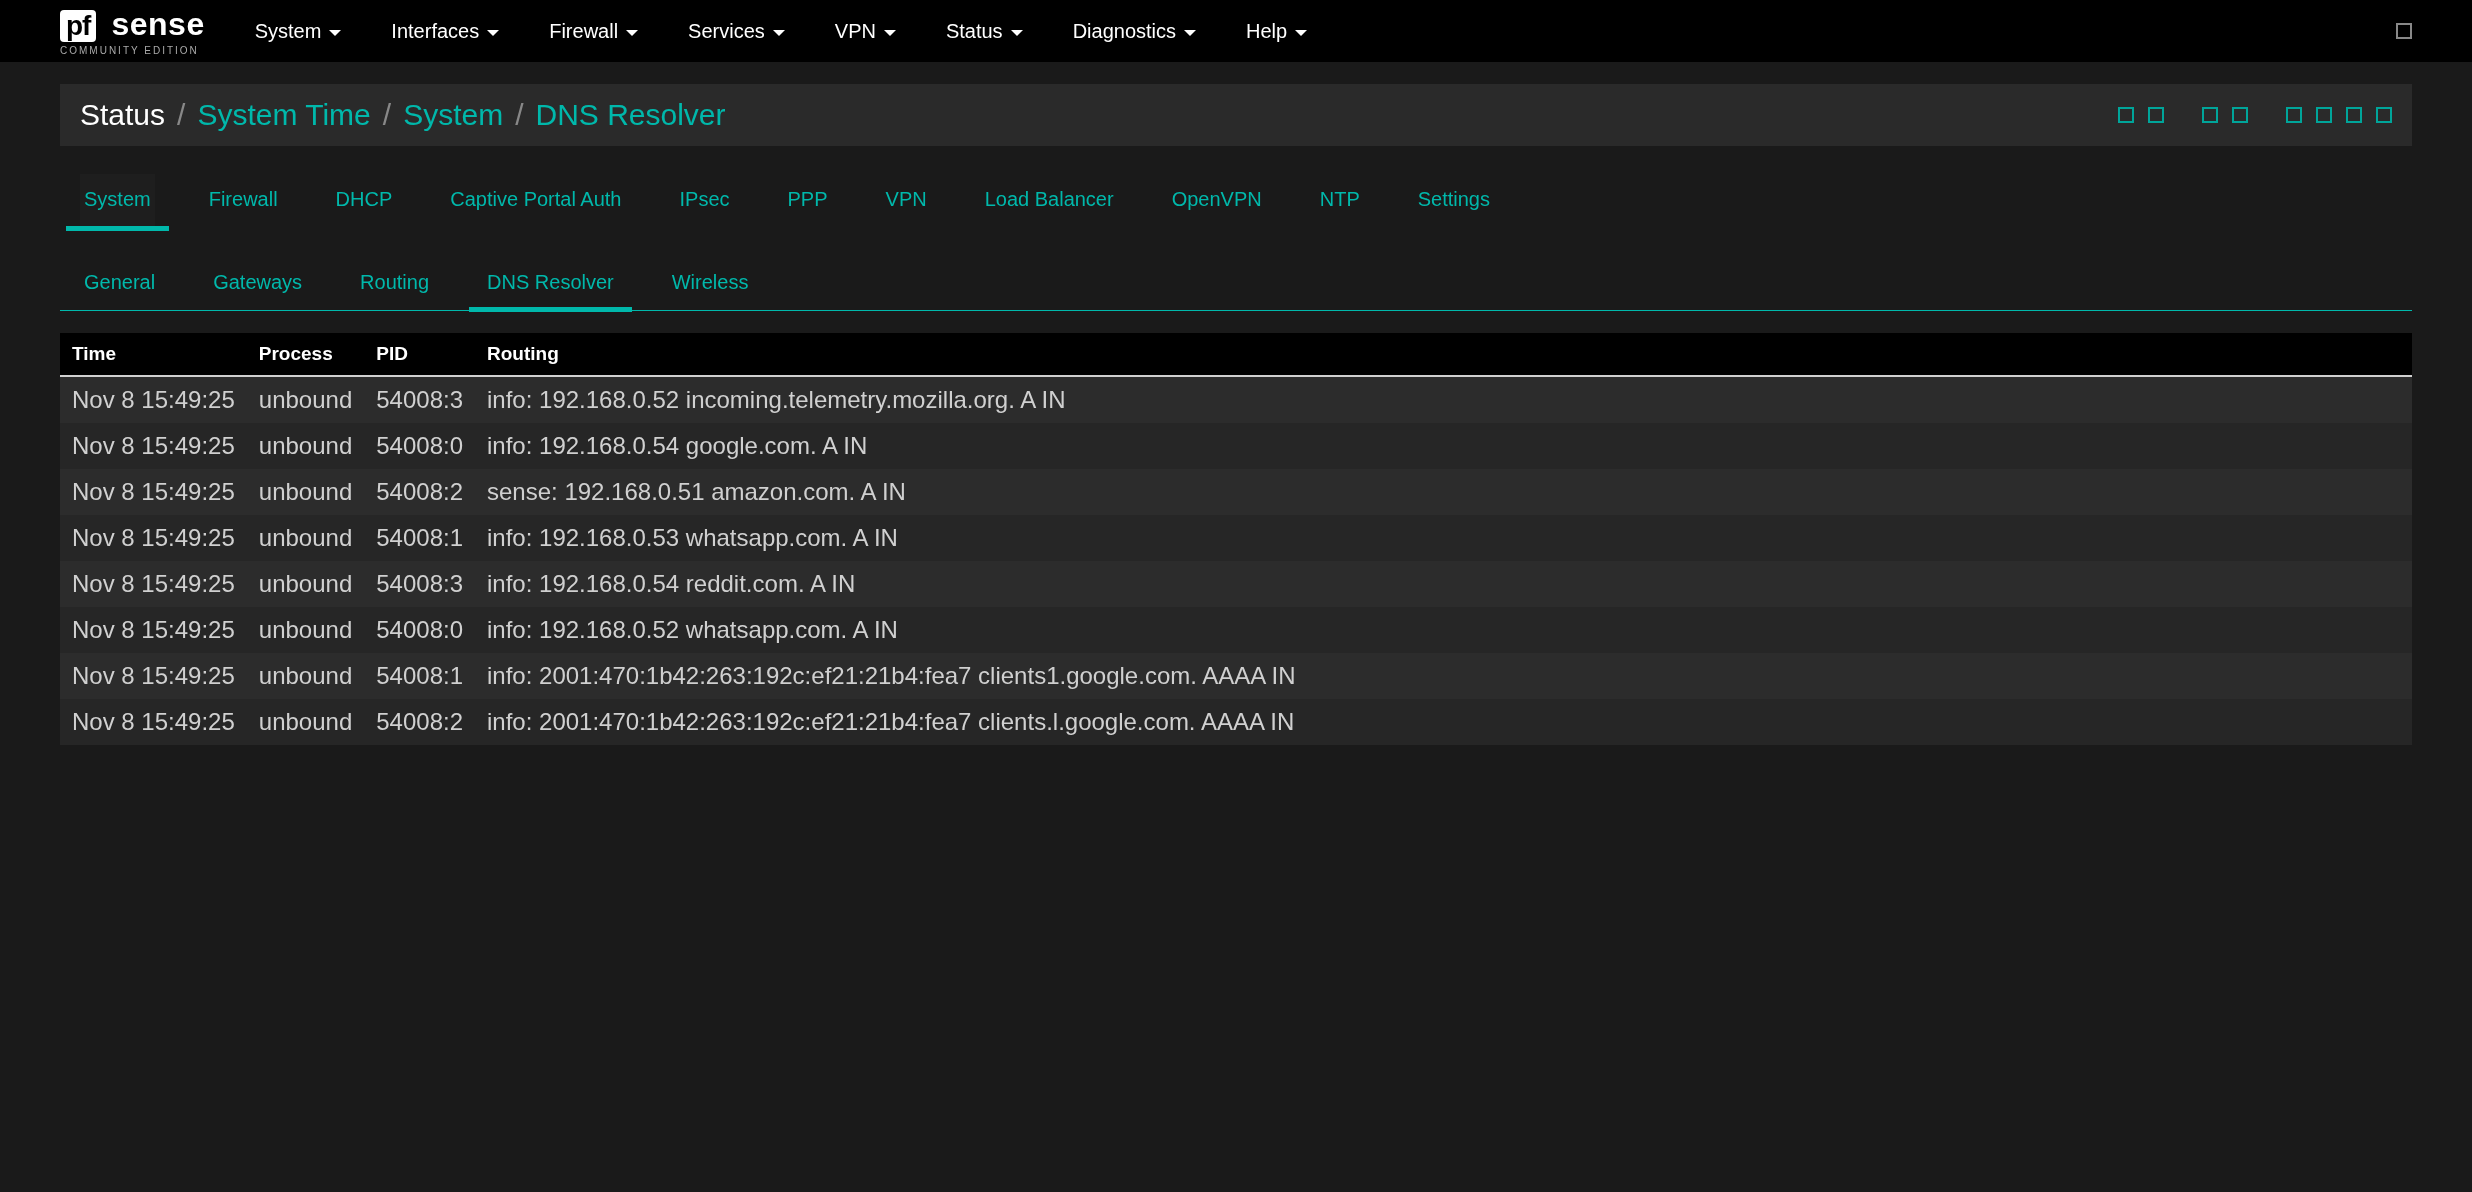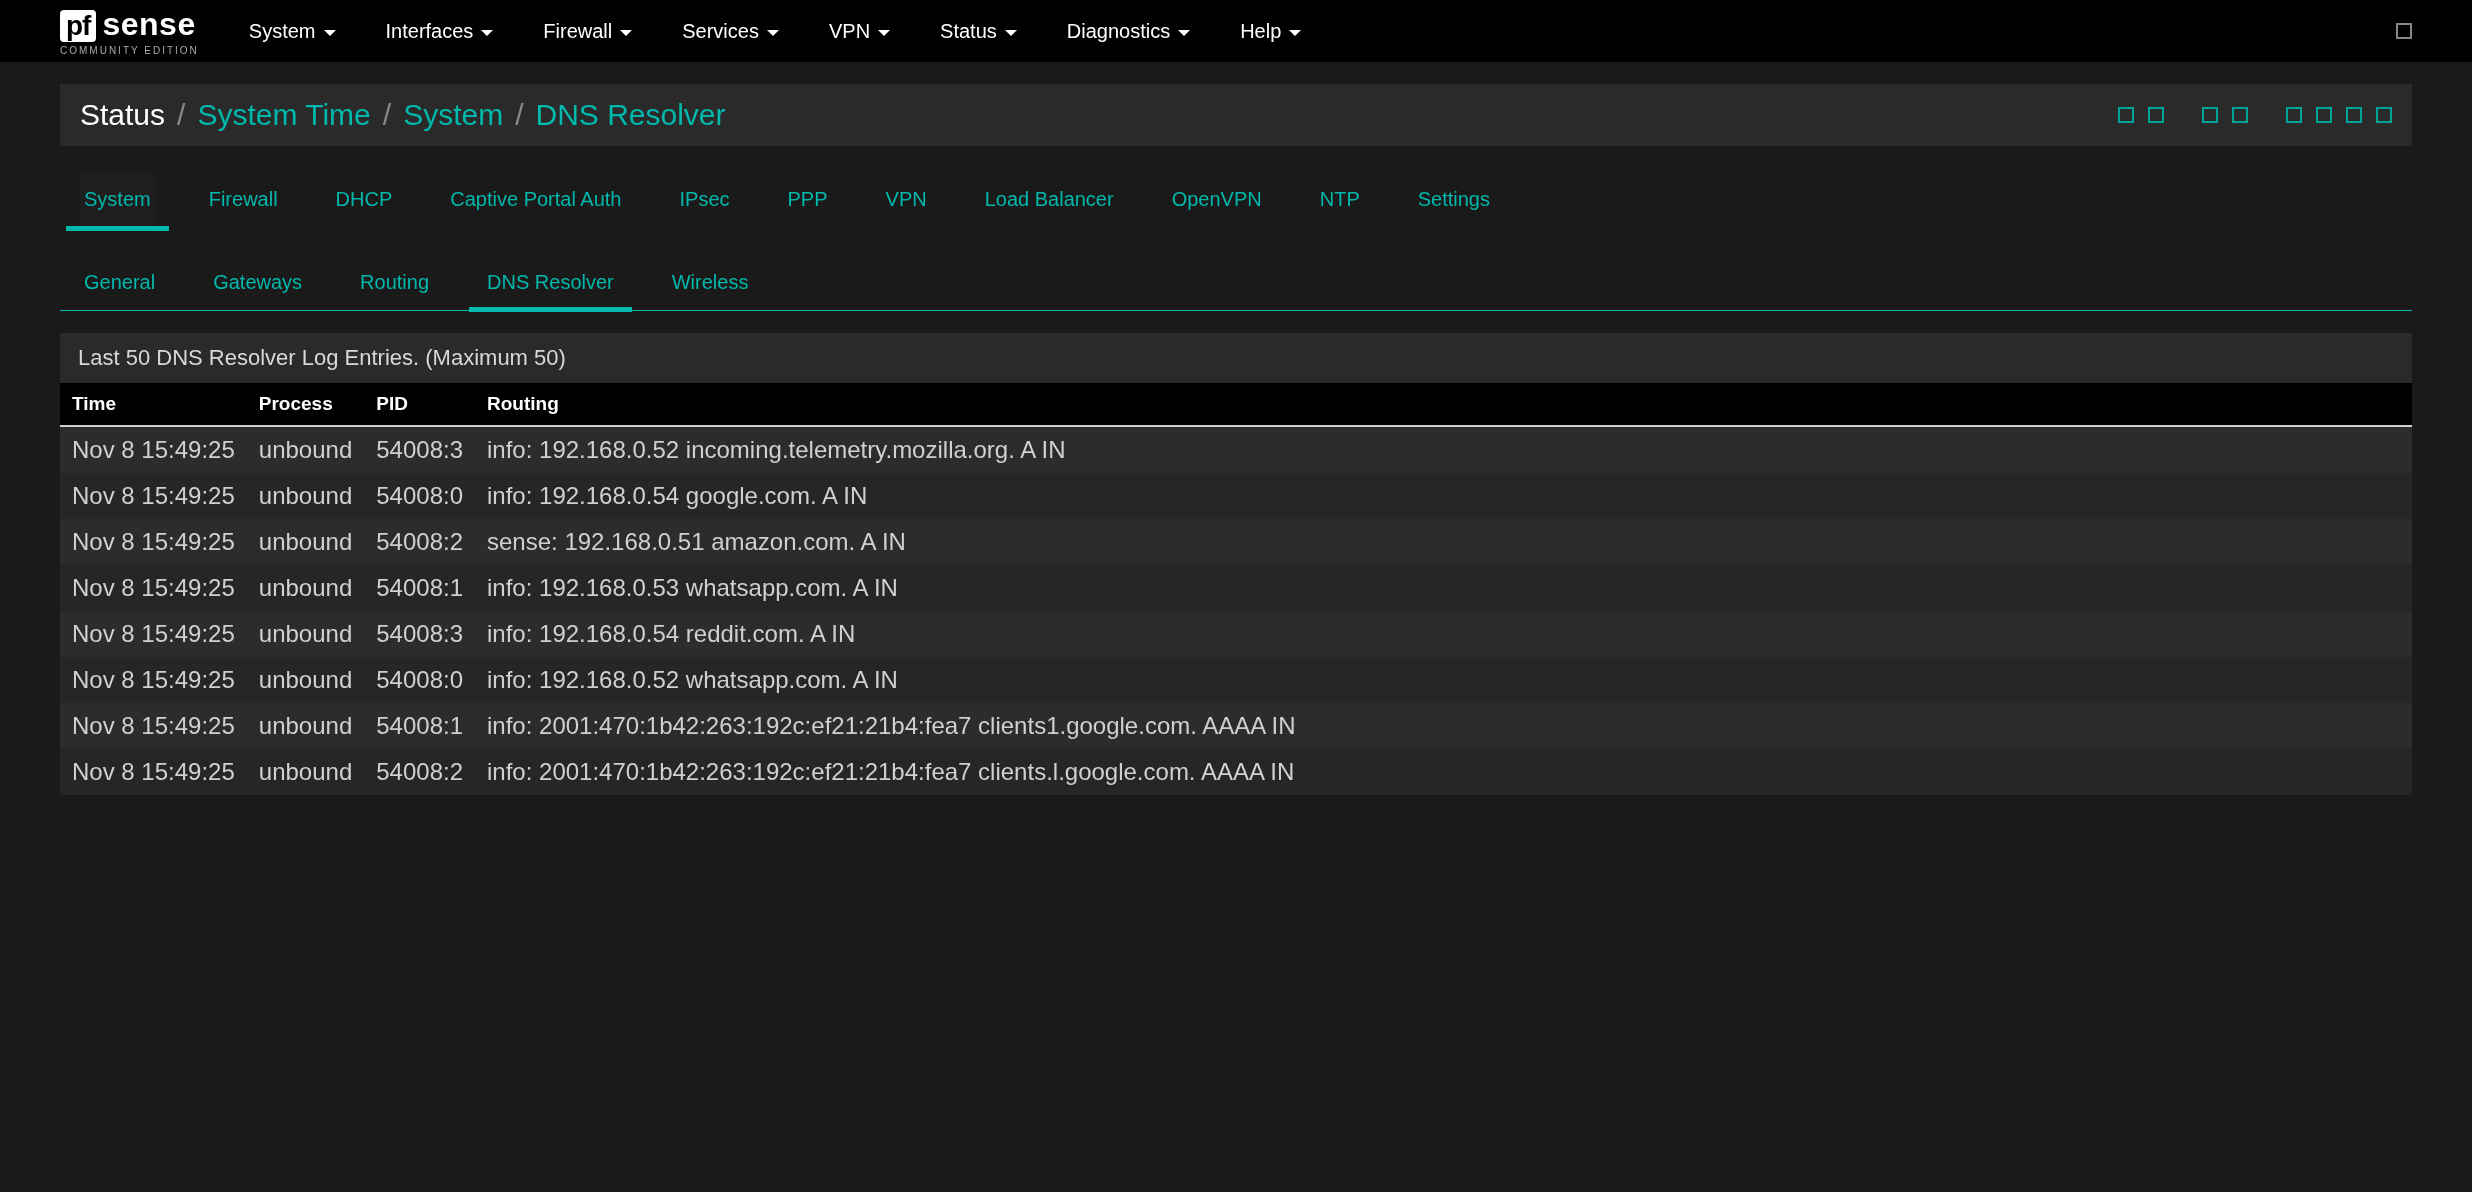--- a/index.html
+++ b/index.html
@@ -19,21 +19,21 @@
     padding: 0 60px 0 60px;
   }
   .logo {
     display: flex;
     flex-direction: column;
     margin-right: 50px;
   }
   .logo-main {
     display: flex;
     align-items: baseline;
-    gap: 0;
+    gap: 9px;
   }
   .logo-pf {
     background: #fff;
     color: #000;
     font-weight: 900;
     font-size: 28px;
     padding: 0 6px;
     border-radius: 4px;
     letter-spacing: -1px;
   }
@@ -282,21 +282,20 @@
   <div class="secondary-tabs" id="secondary-tabs">
       <div class="tab">General</div>
       <div class="tab">Gateways</div>
       <div class="tab">Routing</div>
       <div class="tab active">DNS Resolver</div>
       <div class="tab">Wireless</div>
     </div>
   <div class="tab-underline"></div>
 
   <div class="panel">
-    <div class="panel-header">Last 50 DNS Resolver Log Entries. (Maximum 50)</div>
     <table class="log">
       <thead>
         <tr>
           <th class="col-time">Time</th>
           <th class="col-proc">Process</th>
           <th class="col-pid">PID</th>
           <th>Routing</th>
         </tr>
       </thead>
       <tbody id="log-body">

